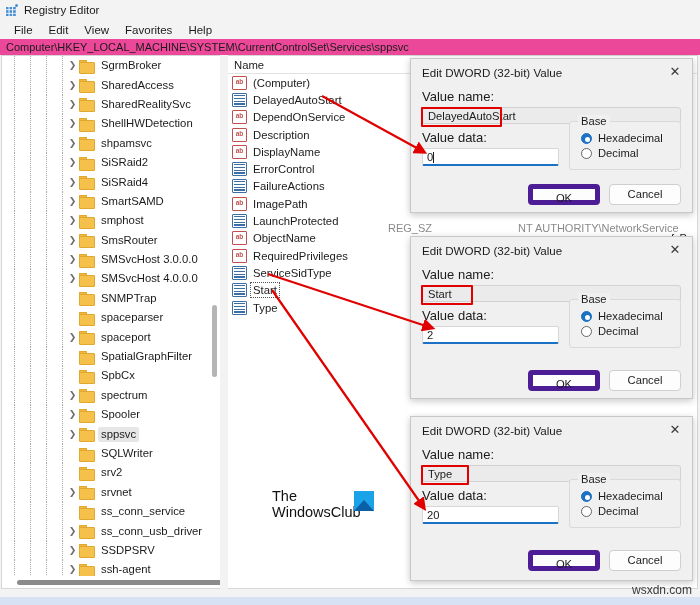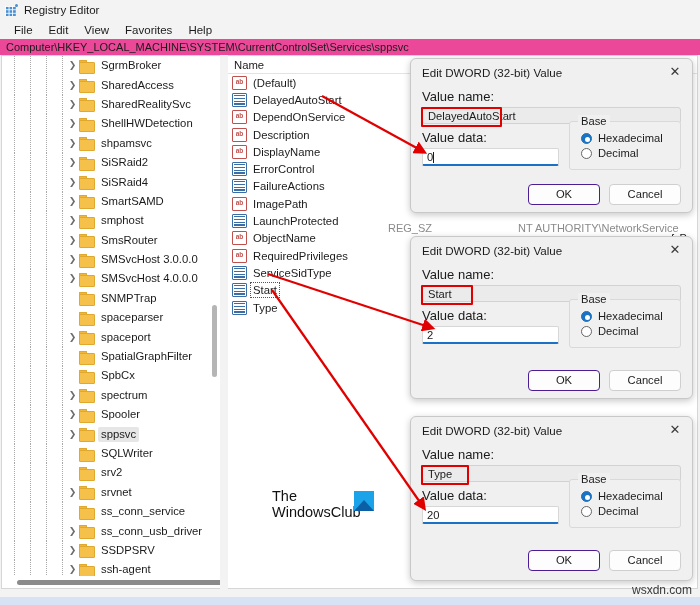--- a/index.html
+++ b/index.html
@@ -59,21 +59,21 @@
   .lrow.focused .lname{outline:1px dotted #555;}
   .bg-col{position:absolute;font-size:11px;color:#1b1b1b;white-space:nowrap;}
   
   .watermark{position:absolute;left:272px;top:489px;width:120px;line-height:1.08;
      font-size:14.5px;color:#111;font-family:"Liberation Sans",sans-serif;}
   .wm-logo{position:absolute;left:354px;top:491px;width:20px;height:20px;
      background:#1aa3e8;overflow:hidden;}
   .wm-logo::after{content:"";position:absolute;left:0;bottom:0;width:0;height:0;
      border-left:10px solid transparent;border-right:10px solid transparent;border-bottom:11px solid #0b5fa5;}
   
-  .dlg{position:absolute;background:#f0f0f0;border:1px solid #c8c8c8;border-radius:6px;
+  .dlg{position:absolute;background:#f0f0f0;border:1px solid #c8c8c8;border-radius:0;
      box-shadow:0 2px 7px rgba(0,0,0,.22);}
   .dlg-title{height:26px;display:flex;align-items:center;padding:0 4px 0 11px;}
   .dlg-title .t{flex:1;font-size:11.6px;color:#1b1b1b;}
   .dlg-close{width:26px;height:22px;line-height:21px;text-align:center;font-size:13px;color:#3a3a3a;}
   .dlg-body{padding:4px 11px 9px 11px;position:relative;}
   .lbl{font-size:13px;color:#1b1b1b;margin-bottom:3px;}
   .name-input{height:17px;background:#ebebeb;border:1px solid #d2d2d2;border-radius:3px;
      font-size:11.2px;color:#1b1b1b;padding:0 5px;line-height:17px;box-sizing:border-box;}
   .redbox{position:absolute;border:2px solid #e00000;border-radius:1px;box-sizing:border-box;}
   .row2{display:flex;gap:10px;margin-top:6px;}
@@ -88,21 +88,21 @@
   .base-legend{position:absolute;top:-7px;left:8px;background:#f0f0f0;padding:0 3px;font-size:11.2px;}
   .radio{display:flex;align-items:center;gap:6px;margin:3px 0;font-size:11.2px;color:#1b1b1b;}
   .rd{width:11px;height:11px;border-radius:50%;border:1px solid #666;background:#fff;
      box-sizing:border-box;position:relative;flex:none;}
   .rd.on{border-color:#1b72c4;background:#1b72c4;}
   .rd.on::after{content:"";position:absolute;left:3px;top:3px;width:5px;height:5px;
      border-radius:50%;background:#fff;}
   .btnrow{display:flex;justify-content:flex-end;gap:9px;margin-top:14px;}
   .btn{width:72px;height:21px;line-height:19px;text-align:center;font-size:11.2px;
      background:#fdfdfd;border:1px solid #cfcfcf;border-radius:4px;color:#1b1b1b;box-sizing:border-box;}
-  .btn.default{border:1px solid #4c1d95;}
+  .btn.default{border:5px solid #4c1d95;}
   
   .arrows{position:absolute;left:0;top:0;width:700px;height:605px;pointer-events:none;}
   .footer-wm{position:absolute;right:8px;bottom:8px;font-size:12px;color:#3a3a3a;
      font-family:"Liberation Sans",sans-serif;}
   .strip{position:absolute;left:0;bottom:0;width:700px;height:8px;background:#d7e3f4;}
 </style>
 </head>
 <body>
 
 <div id="app">
@@ -516,21 +516,21 @@
       </div>
     </div>
 
     <div class="splitter"></div>
 
     <div class="list-pane">
       <div class="list-head">Name</div>
       <div id="value-rows">
           <div class="lrow">
             <span class="vico">ab</span>
-            <span class="lname">(Default)</span>
+            <span class="lname">(Computer)</span>
           </div>
           <div class="lrow">
             <span class="vico dword"></span>
             <span class="lname">DelayedAutoStart</span>
           </div>
           <div class="lrow">
             <span class="vico">ab</span>
             <span class="lname">DependOnService</span>
           </div>
           <div class="lrow">

